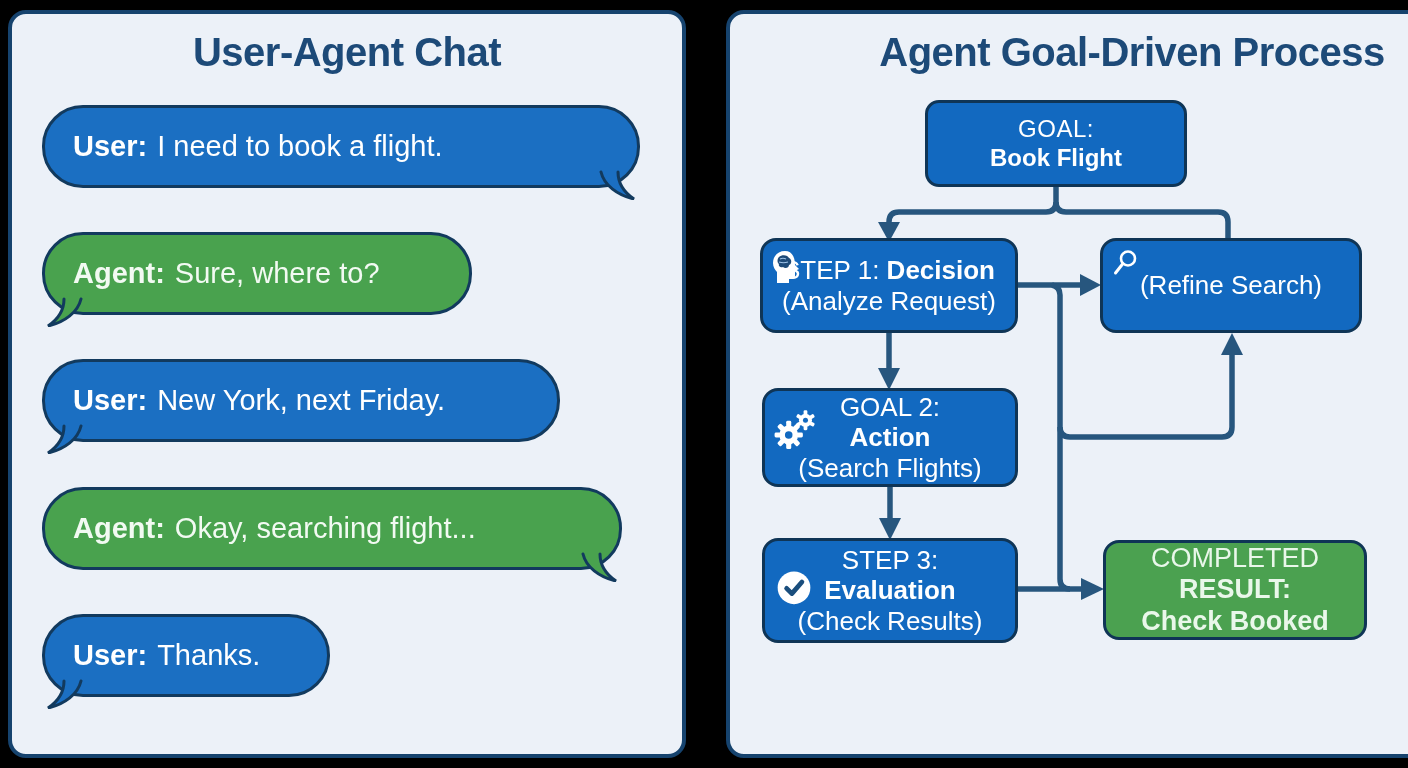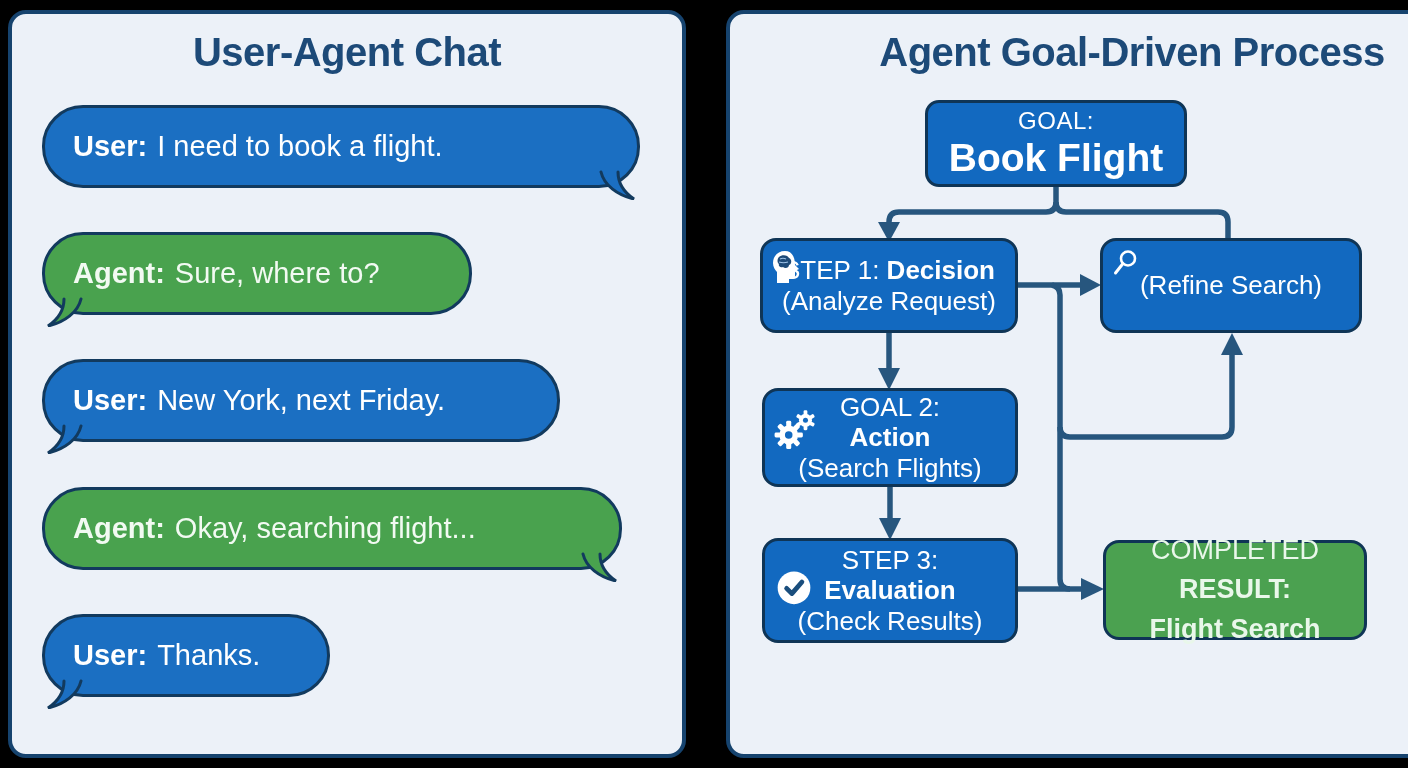--- a/index.html
+++ b/index.html
@@ -40,24 +40,24 @@
   .tail-line{fill:none;stroke:#123a5e;stroke-width:3;stroke-linecap:round;}
   
   #flow-connectors{position:absolute;left:0;top:0;}
   .node{
     position:absolute;box-sizing:border-box;border:3px solid #0f3556;border-radius:16px;
     background:#1269c0;color:#fff;display:flex;flex-direction:column;
     justify-content:center;align-items:center;text-align:center;line-height:1.17;
     font-size:26px;
   }
   .node .bold{font-weight:700;}
-  .node.green{background:#4ba150;color:#e9f7ea;gap:8px;}
+  .node.green{background:#4ba150;color:#e9f7ea;}
   #goal-node{left:195px;top:86px;width:262px;height:87px;border-radius:14px;}
   #goal-node .goal-label{font-size:24px;letter-spacing:0.5px;}
-  #goal-node .goal-value{font-size:39px;font-weight:700;}
+  #goal-node .goal-value{font-size:24px;font-weight:700;}
   #step1-analyze-node{left:30px;top:224px;width:258px;height:95px;}
   #step1-refine-node{left:370px;top:224px;width:262px;height:95px;}
   #step2-node{left:32px;top:374px;width:256px;height:99px;}
   #step3-node{left:32px;top:524px;width:256px;height:105px;}
   #completed-node{left:373px;top:526px;width:264px;height:100px;font-size:27px;}
   .node-icon{position:absolute;}
   #step1-analyze-node .node-icon{left:6px;top:8px;}
   #step1-refine-node .node-icon{left:8px;top:8px;}
   #step2-node .node-icon{left:8px;top:50%;transform:translateY(-58%);}
   #step3-node .node-icon{left:10px;top:50%;transform:translateY(-50%);}
@@ -238,15 +238,15 @@
       </svg>
     </span>
     <div class="line1">STEP 3:</div>
     <div class="line2 bold">Evaluation</div>
     <div class="line3">(Check Results)</div>
   </div>
 
   <div class="node green" id="completed-node">
     <div class="line1">COMPLETED</div>
     <div class="line2 bold">RESULT:</div>
-    <div class="line3 bold">Flight Search</div>
+    <div class="line3 bold">Check Booked</div>
   </div>
 </div>
 
 </body></html>

